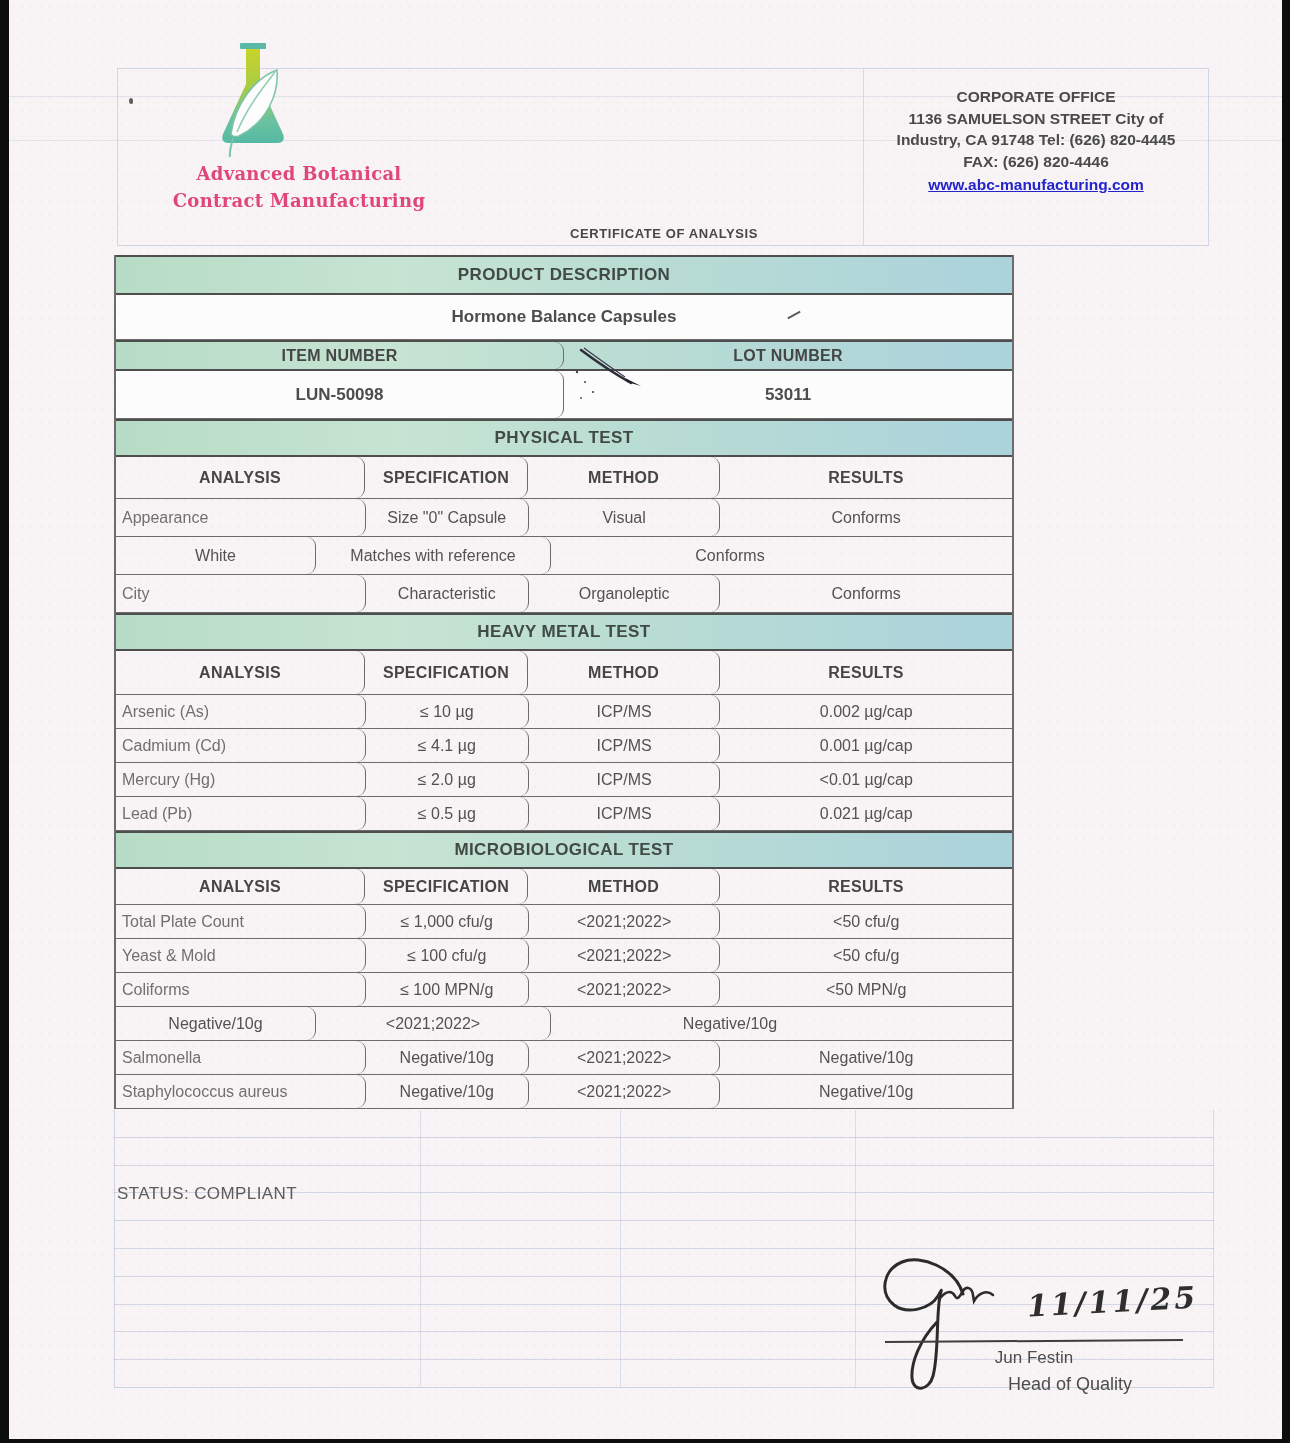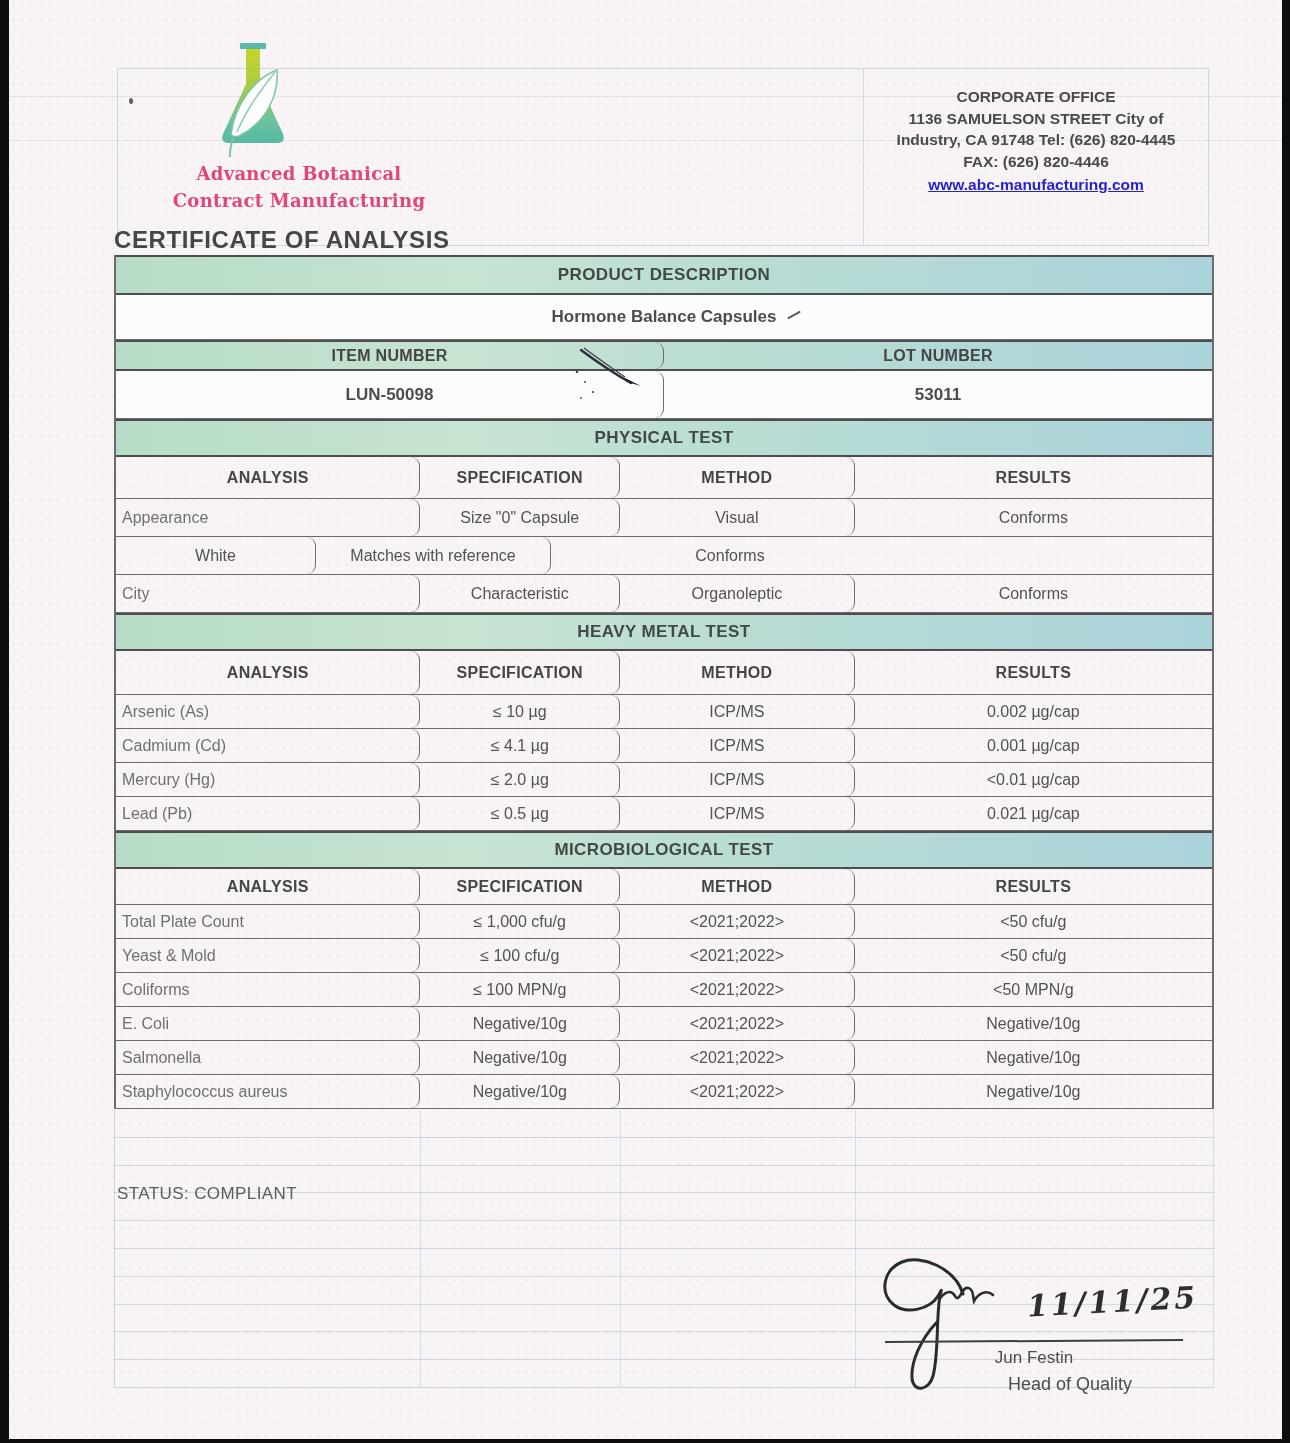--- a/index.html
+++ b/index.html
@@ -41,27 +41,27 @@
   }
   .corp {
     position:absolute; left:858px; top:86px; width:338px;
     text-align:center; font-weight:bold; color:#4a4a4a;
     font-size:15.5px; line-height:21.5px;
   }
   .corp .site { color:#2424cc; text-decoration:underline; display:inline-block; margin-top:2px; }
 
   .doc-title {
     position:absolute; left:105px; top:226px; width:1100px;
-    font-weight:bold; font-size:24px; color:#464646;
+    text-align:center; font-weight:bold; font-size:13px; color:#464646;
     letter-spacing:0.6px;
   }
 
   
   .tbl {
-    position:absolute; left:105px; top:255px; width:1100px;
+    position:absolute; left:105px; top:255px; width:900px;
     border-left:2px solid #6c6c6c; border-right:2px solid #6c6c6c;
     font-size:16px; color:#525252;
   }
   .band {
     background:linear-gradient(90deg,#b7dcc6 0%,#c6e4d2 32%,#b9dcd3 58%,#abd3dc 100%);
     border-top:2px solid #4e4e4e; border-bottom:2px solid #4e4e4e;
     display:flex; align-items:center; justify-content:center;
     font-weight:bold; font-size:17px; color:#414a45; letter-spacing:0.4px;
   }
   .row { display:flex; border-bottom:1.5px solid #6c6c6c; background:transparent; }
@@ -260,21 +260,20 @@
         <div class="cell v c3">&lt;2021;2022&gt;</div>
         <div class="cell c4">&lt;50 cfu/g</div>
       </div>
       <div class="row" style="height:34px">
         <div class="cell v left c1">Coliforms</div>
         <div class="cell v c2">≤ 100 MPN/g</div>
         <div class="cell v c3">&lt;2021;2022&gt;</div>
         <div class="cell c4">&lt;50 MPN/g</div>
       </div>
       <div class="row" style="height:34px">
-        <div class="cell v left c1">E. Coli</div>
         <div class="cell v c2">Negative/10g</div>
         <div class="cell v c3">&lt;2021;2022&gt;</div>
         <div class="cell c4">Negative/10g</div>
       </div>
       <div class="row" style="height:34px">
         <div class="cell v left c1">Salmonella</div>
         <div class="cell v c2">Negative/10g</div>
         <div class="cell v c3">&lt;2021;2022&gt;</div>
         <div class="cell c4">Negative/10g</div>
       </div>

